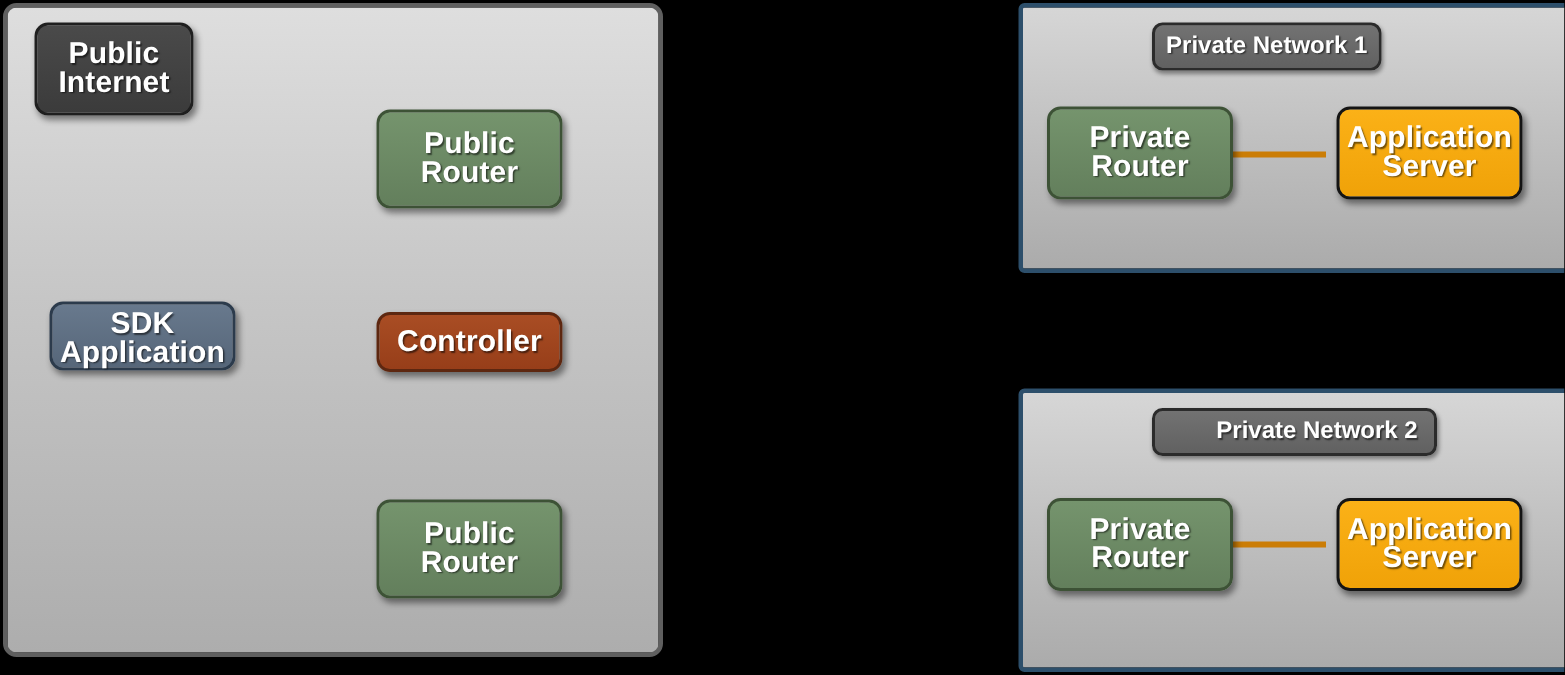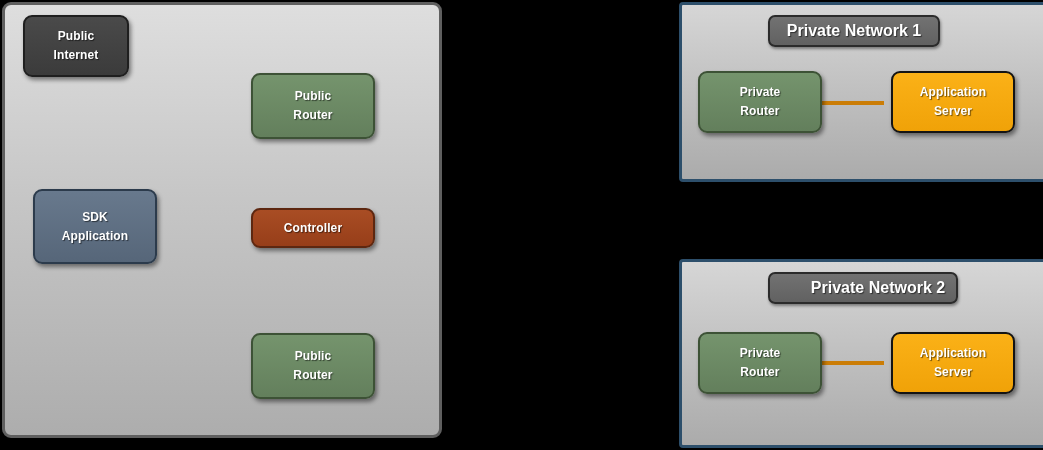--- a/index.html
+++ b/index.html
@@ -52,21 +52,21 @@
   
   .node {
     position: absolute;
     box-sizing: border-box;
     display: flex;
     align-items: center;
     justify-content: center;
     text-align: center;
     color: #ffffff;
     font-weight: bold;
-    font-size: 12px;
+    font-size: 20px;
     line-height: 19px;
     letter-spacing: 0.1px;
     border-radius: 9px;
     text-shadow: 1px 1px 1px rgba(0,0,0,0.55);
     box-shadow: 2px 3px 4px rgba(0,0,0,0.45);
     z-index: 5;
   }
   .node span { display: block; white-space: pre-line; }
 
   
@@ -127,38 +127,38 @@
     <div class="node node-dark" style="left:18px; top:10px; width:106px; height:62px;">
       <span>Public
 Internet</span>
     </div>
 
     <div class="node node-green" style="left:246px; top:68px; width:124px; height:66px;">
       <span>Public
 Router</span>
     </div>
 
-    <div class="node node-slate" style="left:28px; top:184px; width:124px; height:75px;">
+    <div class="node node-slate" style="left:28px; top:196px; width:124px; height:46px;align-items:flex-end;">
       <span>SDK
 Application</span>
     </div>
 
     <div class="node node-rust" style="left:246px; top:203px; width:124px; height:40px;">
       <span>Controller</span>
     </div>
 
     <div class="node node-green" style="left:246px; top:328px; width:124px; height:66px;">
       <span>Public
 Router</span>
     </div>
   </div>
 
   <div class="panel private-panel" id="private-network-1-panel">
 
-    <div class="panel-title" style="left:86px; top:10px; width:172px; height:32px;">
+    <div class="panel-title" style="left:86px; top:10px; width:153px; height:32px;">
       <span>Private Network 1</span>
     </div>
 
     <div class="connector" style="left:130px; top:96px; width:72px;"></div>
 
     <div class="node node-green" style="left:16px; top:66px; width:124px; height:62px;">
       <span>Private
 Router</span>
     </div>
 

